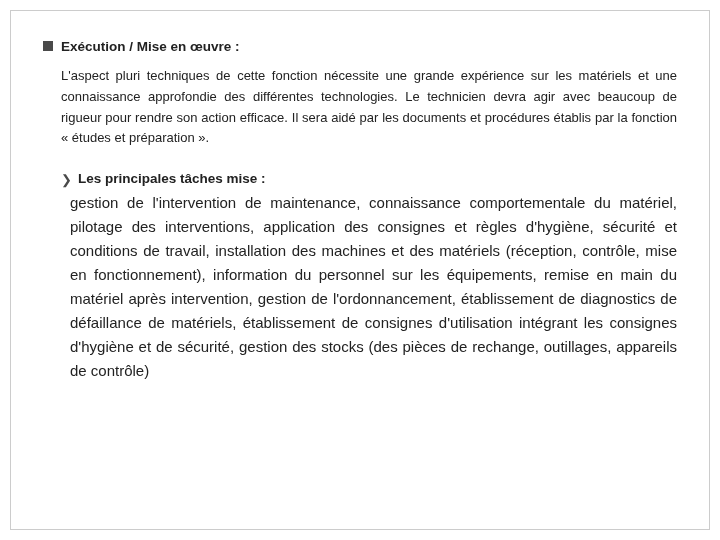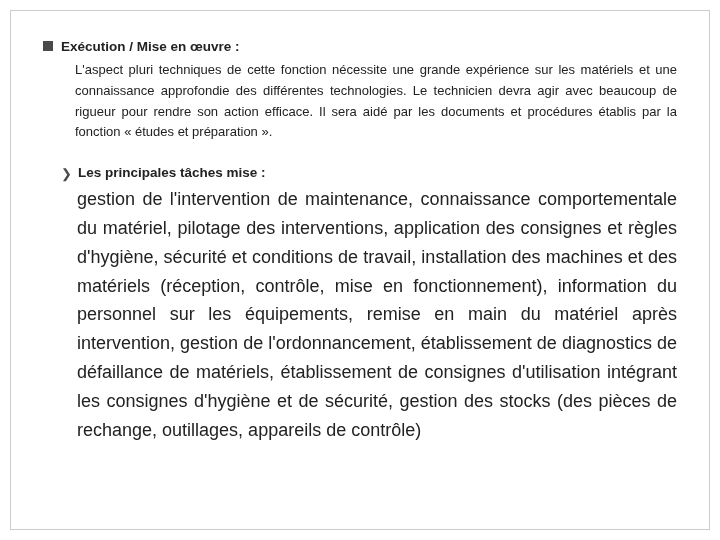--- a/index.html
+++ b/index.html
@@ -27,21 +27,21 @@
       border: 1px solid #cccccc;
       padding: 28px 32px;
       display: flex;
       flex-direction: column;
       gap: 16px;
     }
 
     .section-main {
       display: flex;
       flex-direction: column;
-      gap: 6px;
+      gap: 12px;
     }
 
     .section-title {
       display: flex;
       align-items: flex-start;
       gap: 8px;
     }
 
     .bullet-square {
       width: 10px;
@@ -51,21 +51,21 @@
       flex-shrink: 0;
     }
 
     .title-text {
       font-size: 13.5px;
       font-weight: bold;
       color: #222;
     }
 
     .body-paragraph {
-      margin-left: 32px;
+      margin-left: 18px;
       font-size: 13px;
       line-height: 1.6;
       text-align: justify;
       color: #222;
     }
 
     .sub-section {
       margin-left: 18px;
       display: flex;
       flex-direction: column;
@@ -80,22 +80,22 @@
     }
 
     .arrow-bullet {
       color: #4a4a4a;
       font-size: 13px;
       margin-top: 1px;
       flex-shrink: 0;
     }
 
     .sub-body {
-      margin-left: 16px;
-      font-size: 18px;
+      margin-left: 9px;
+      font-size: 15px;
       line-height: 1.6;
       text-align: justify;
       color: #222;
     }
   </style>
 </head>
 <body>
 
 <div class="slide-container">
 

